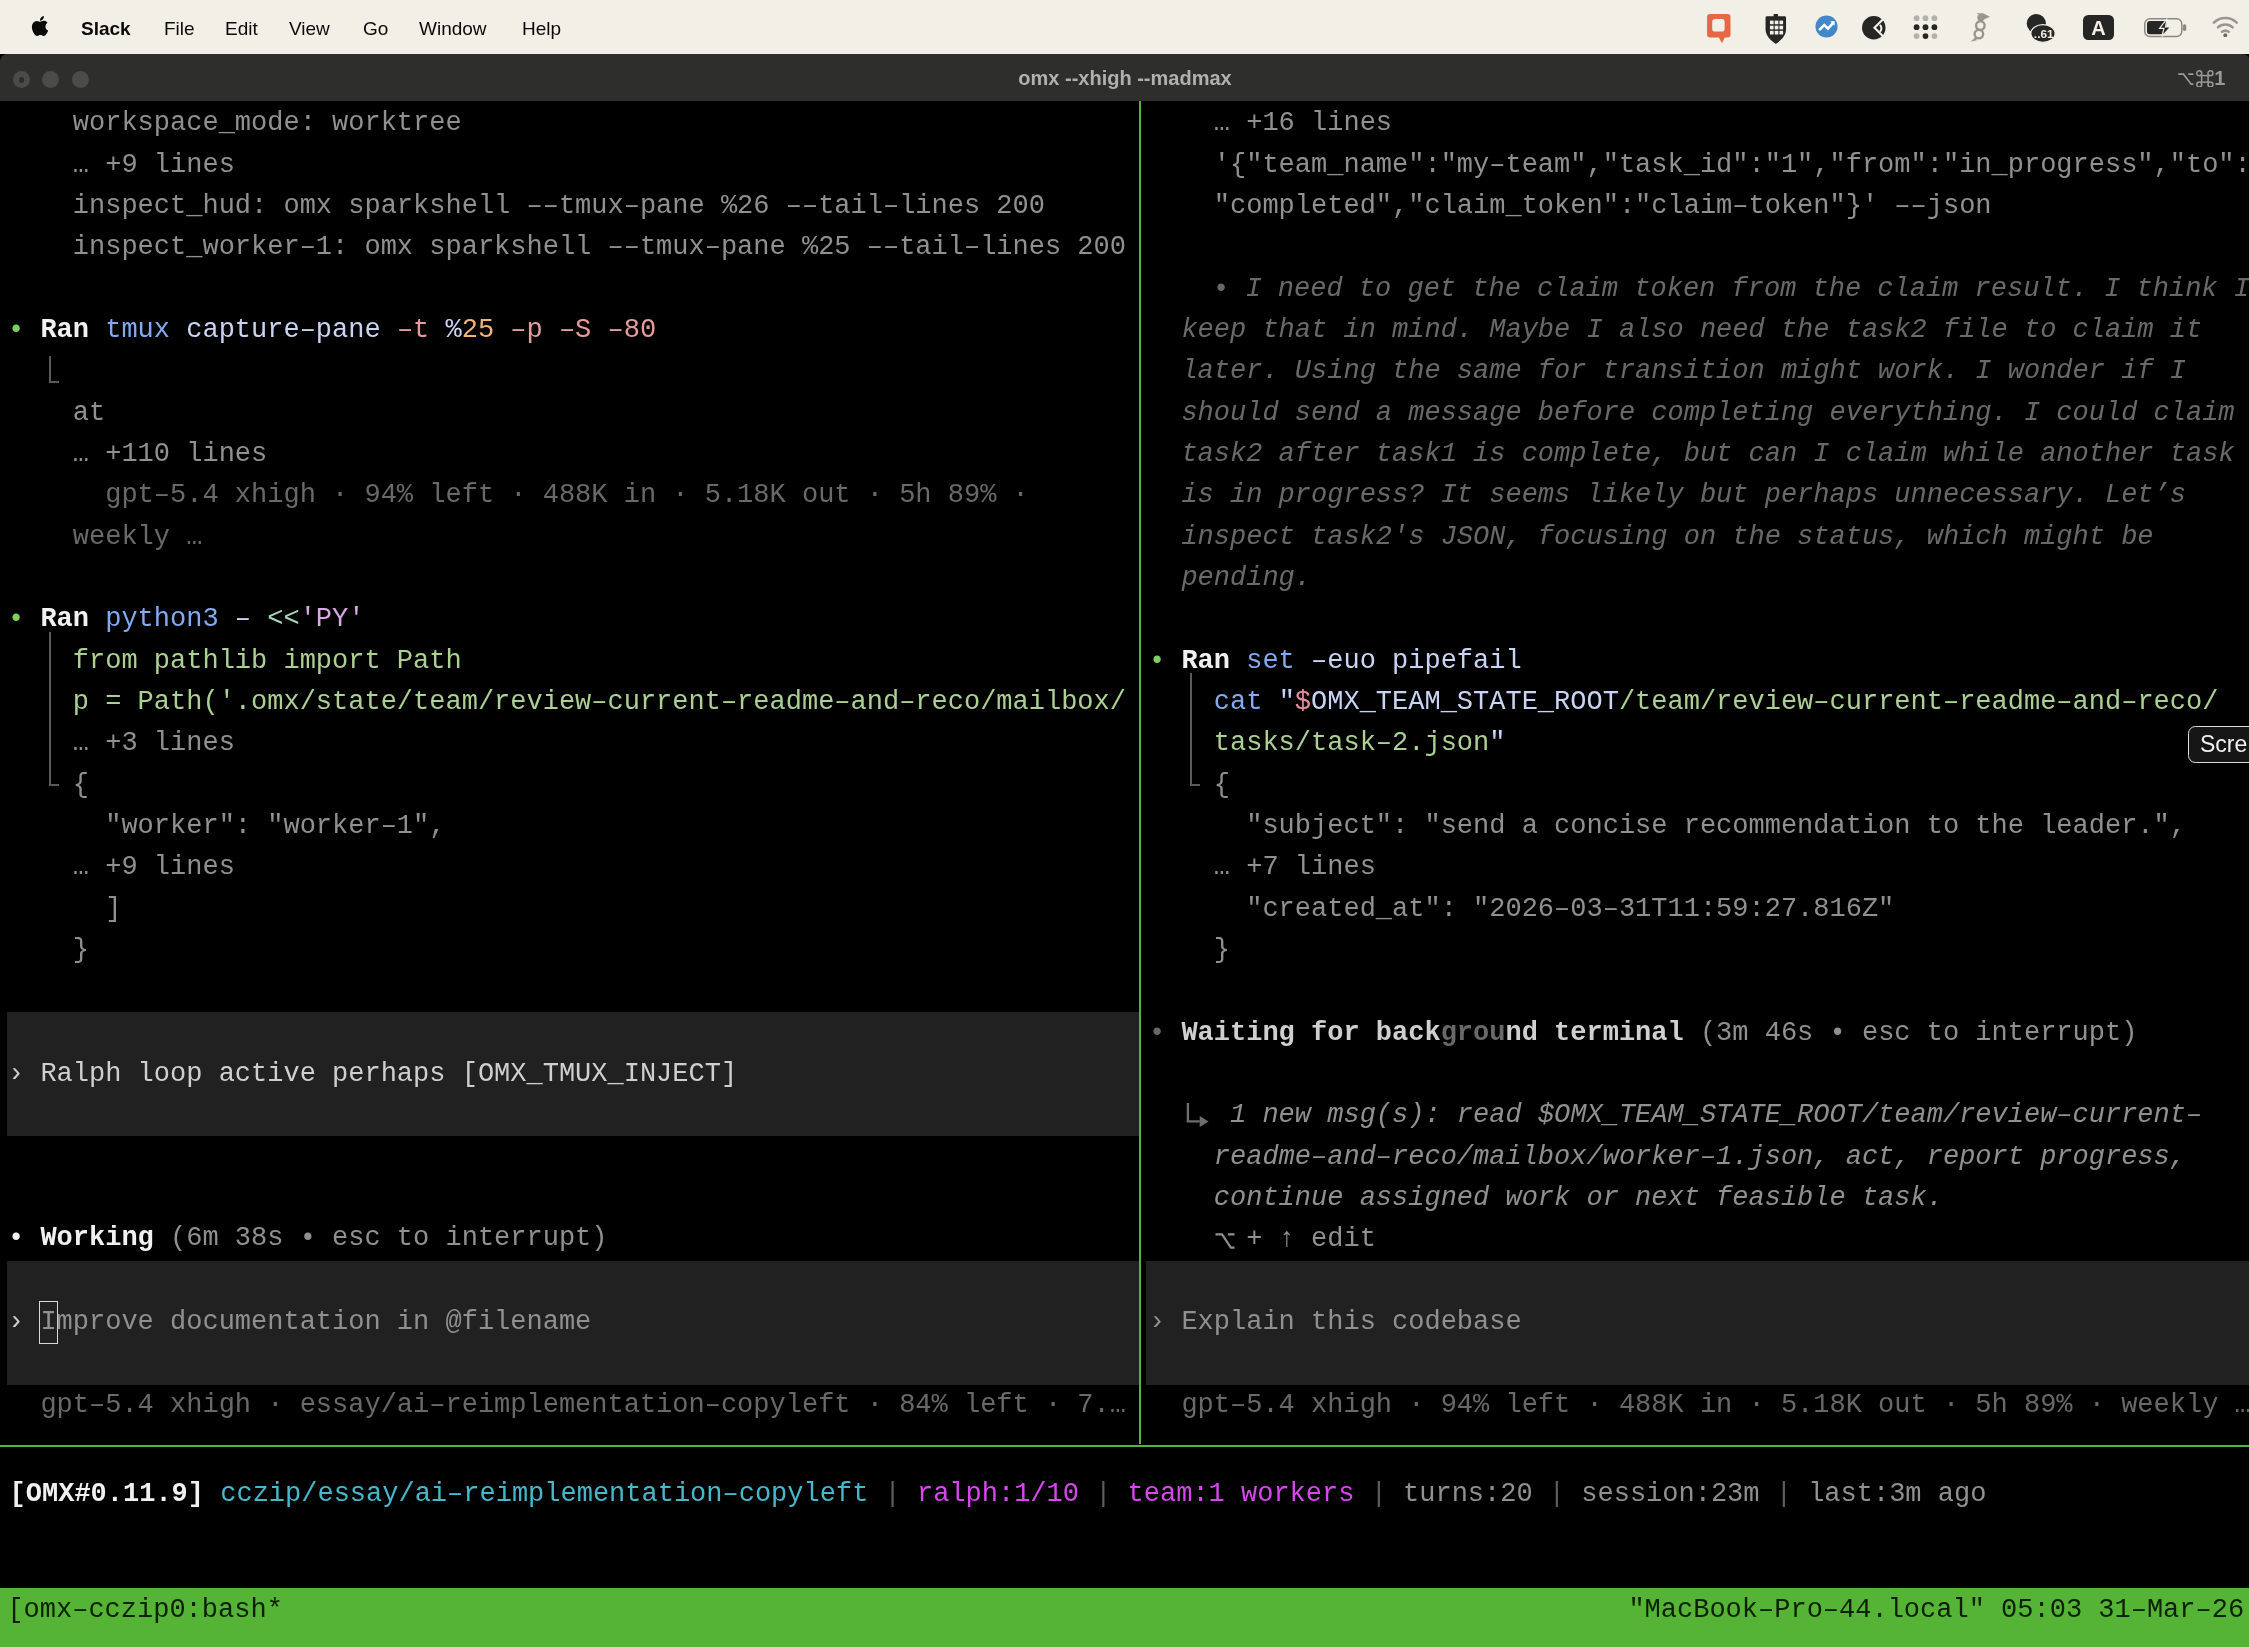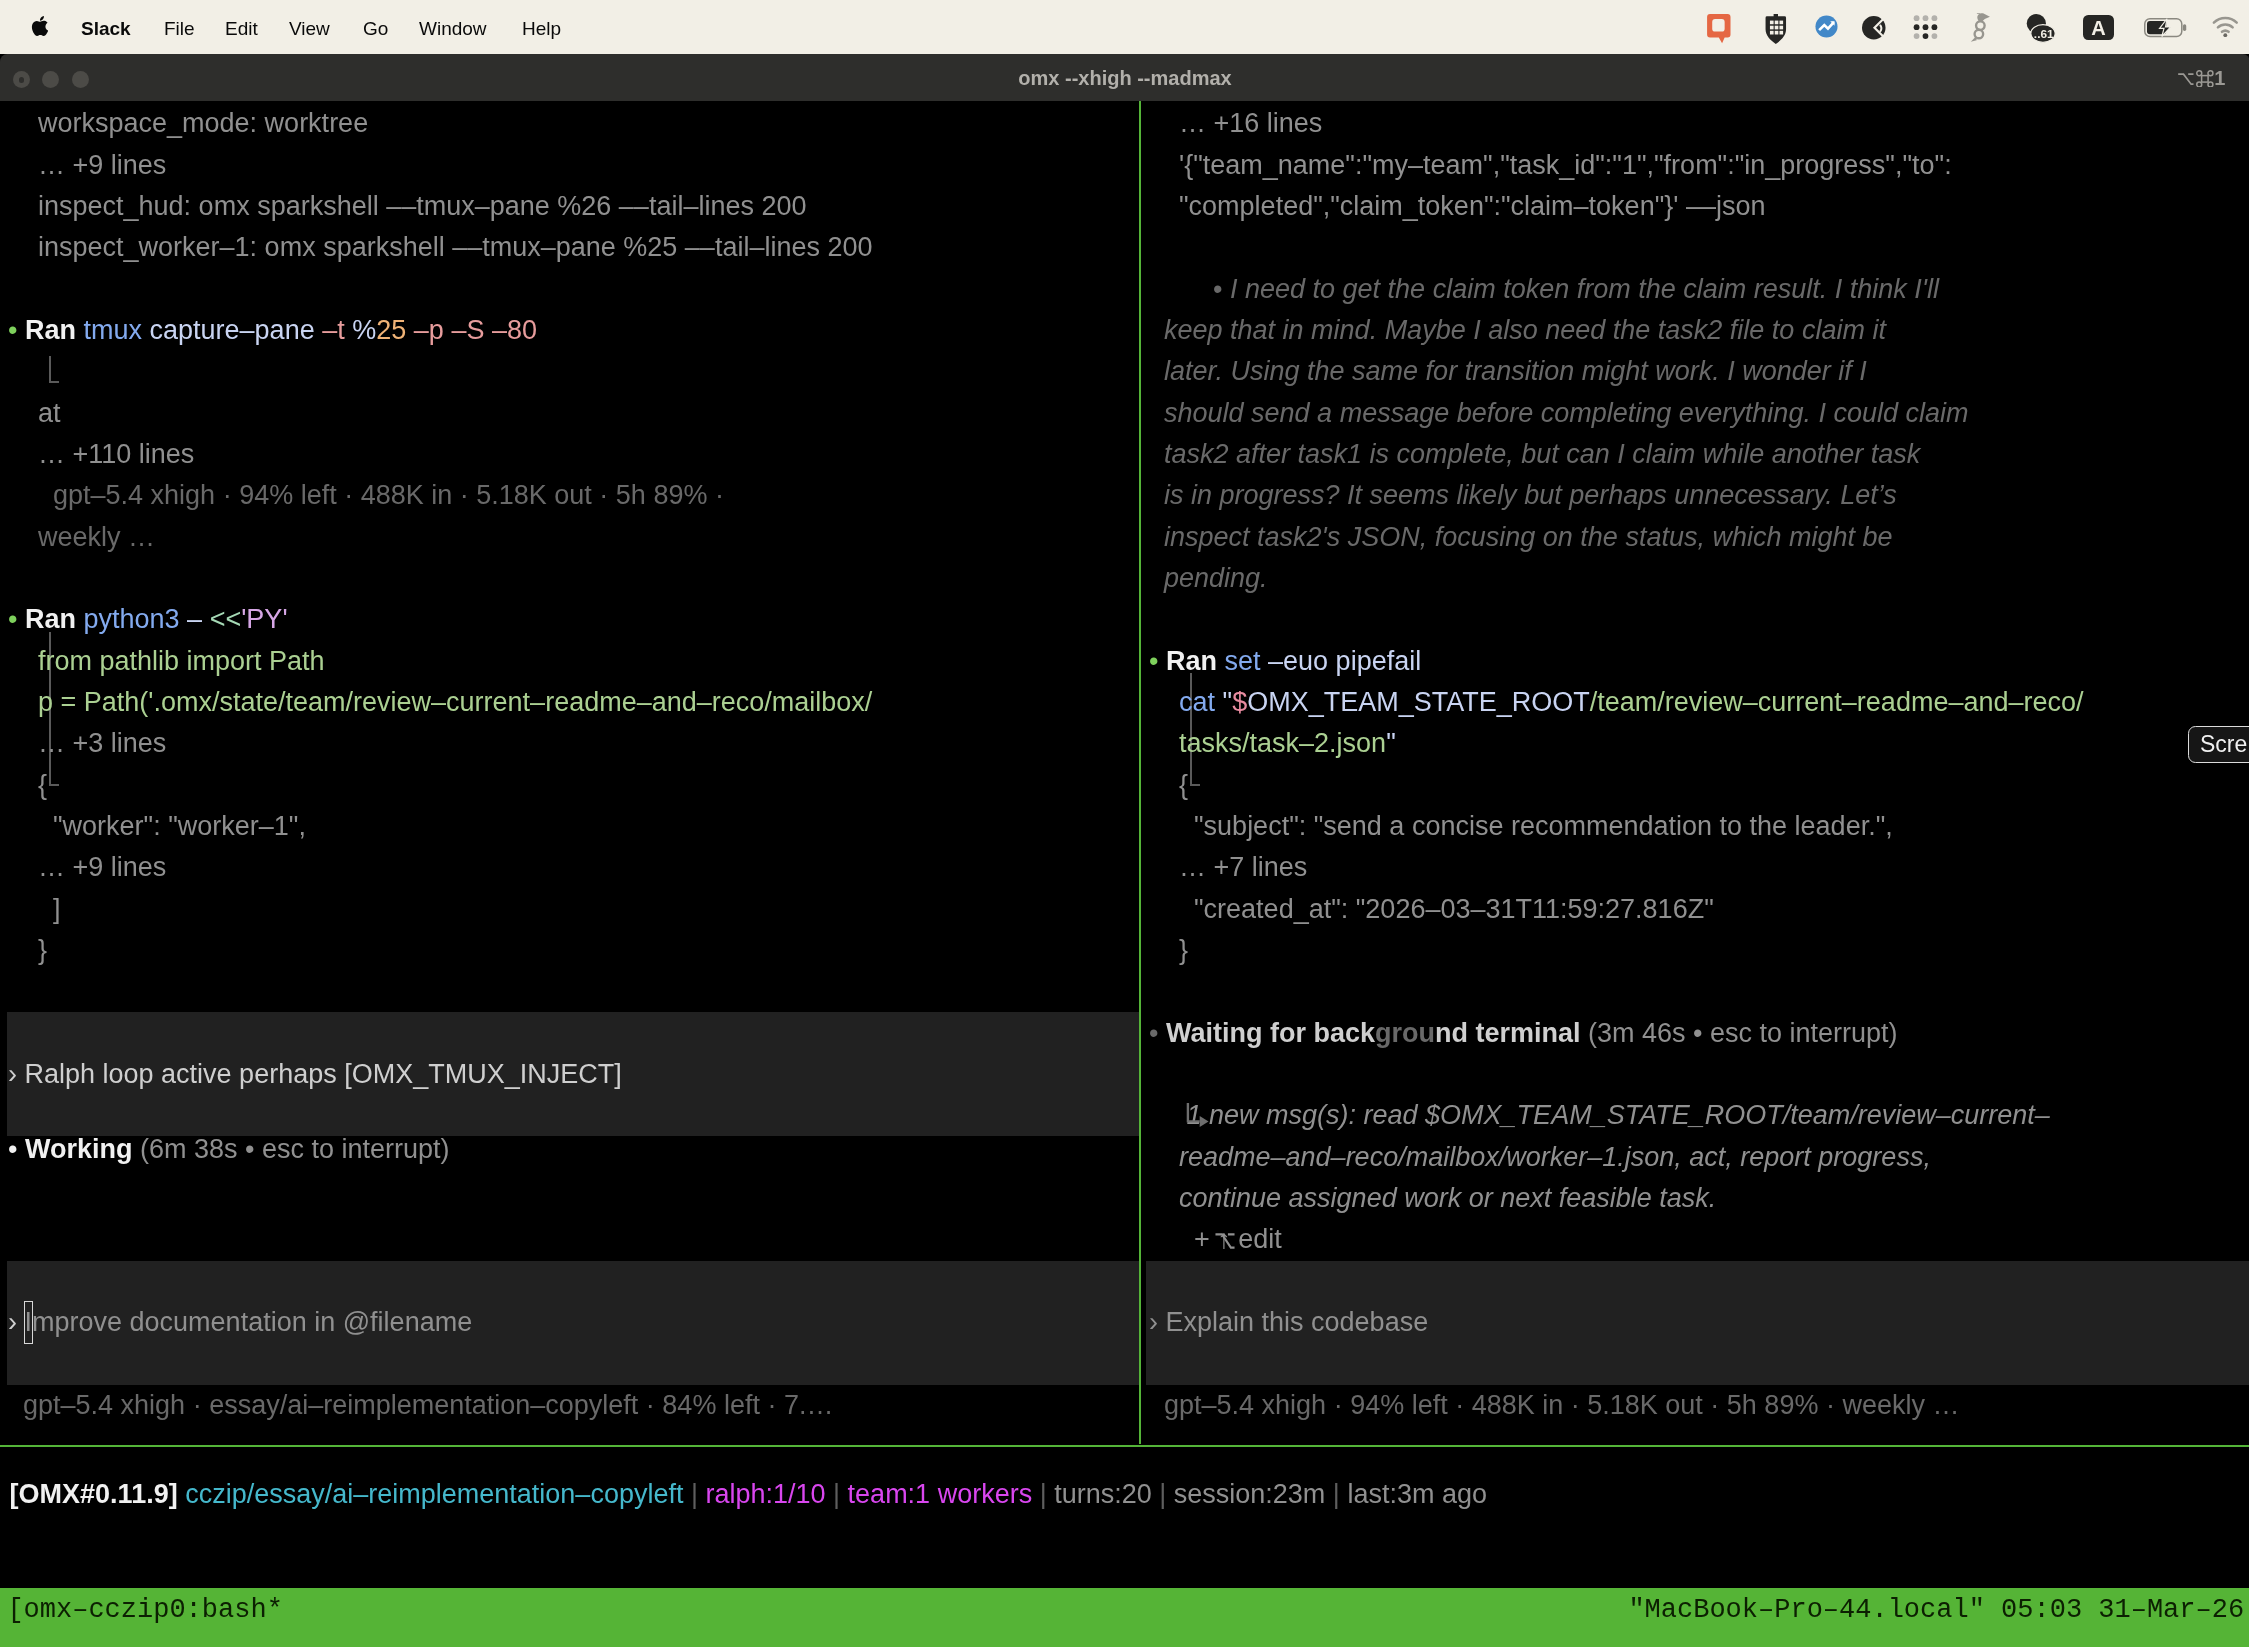--- a/index.html
+++ b/index.html
@@ -1,21 +1,21 @@
 <!DOCTYPE html>
 <html style="font-size:11.8px"><head><meta charset="utf-8"><style>
 html,body{margin:0;padding:0;background:#000;width:2250px;height:1648px;overflow:hidden}
 #screen{position:relative;width:2250px;height:1648px;background:#000;overflow:hidden;font-family:"Liberation Mono",monospace}
 #menubar{position:absolute;left:0;top:0;width:2250px;height:54px;background:#f2efe6}
 .mi{position:absolute;top:0;height:40px;line-height:58px;font-family:"Liberation Sans",sans-serif;font-size:19px;color:#0a0a0a}
 #titlebar{position:absolute;left:0;top:54px;width:2250px;height:47px;background:#2e2e2c;border-radius:7.4px 7.4px 0 0}
 .tl{position:absolute;width:17px;height:17px;border-radius:50%;background:#4c4b47}
 #wtitle{position:absolute;top:54px;left:0;width:2250px;height:47px;text-align:center;line-height:49px;font-family:"Liberation Sans",sans-serif;font-weight:bold;font-size:20px;color:#b2b0ab}
 #wkey{position:absolute;top:54px;right:24px;height:47px;font-family:"Liberation Sans",sans-serif;font-weight:bold;font-size:20px;color:#9b9994;line-height:49px;letter-spacing:0.7px}
-.ln{position:absolute;white-space:pre;font-family:Liberation Sans, sans-serif;font-size:27px;line-height:41px;color:#909090}
+.ln{position:absolute;white-space:pre;font-family:Liberation Mono, monospace;font-size:27px;line-height:41px;color:#909090}
 .b{font-weight:bold}
 .wh{color:#f1f1f1}.brt{color:#cfcfcf}.dim{color:#696969}.dsep{color:#5e5e5e}
 .grn{color:#7ed05c}.blu{color:#83aaef}.lav{color:#c9d4f2}.sal{color:#e79c9c}.org{color:#f0b377}
 .sea{color:#a5d9b5}.orc{color:#d7a7e6}.pgr{color:#abd092}.pnk{color:#e88ba0}
 .cyn{color:#45b8cc}.sgr{color:#d946ef}.it{font-style:italic}
 .box{position:absolute;background:#212121}
 .gut{position:absolute;background:#5a5a5a}
 #hline{position:absolute;left:0;top:1445px;width:2250px;height:2.2px;background:#54b438}
 #vline{position:absolute;left:1139px;top:101px;width:2.2px;height:1343px;background:#54b438}
 #tmuxbar{position:absolute;left:0;top:1588px;width:2250px;height:60px;background:#55b436}
@@ -145,21 +145,21 @@
 <div class="ln" style="left:8px;top:599px"><span class="grn">•</span> <span class="wh b">Ran</span> <span class="blu">python3</span> <span class="lav">–</span> <span class="sea">&lt;&lt;</span><span class="orc">'PY'</span></div>
 <div class="ln" style="left:8px;top:641px"><span class="pgr">    from pathlib import Path</span></div>
 <div class="ln" style="left:8px;top:682px"><span class="pgr">    p = Path('.omx/state/team/review–current–readme–and–reco/mailbox/</span></div>
 <div class="ln" style="left:8px;top:723px">    … +3 lines</div>
 <div class="ln" style="left:8px;top:765px">    {</div>
 <div class="ln" style="left:8px;top:806px">      "worker": "worker–1",</div>
 <div class="ln" style="left:8px;top:847px">    … +9 lines</div>
 <div class="ln" style="left:8px;top:889px">      ]</div>
 <div class="ln" style="left:8px;top:930px">    }</div>
 <div class="ln" style="left:8px;top:1054px"><span class="brt">› Ralph loop active perhaps [OMX_TMUX_INJECT]</span></div>
-<div class="ln" style="left:8px;top:1129px"><span class="wh">•</span> <span class="wh b">Working</span> (6m 38s • esc to interrupt)</div>
+<div class="ln" style="left:8px;top:1218px"><span class="wh">•</span> <span class="wh b">Working</span> (6m 38s • esc to interrupt)</div>
 <div class="ln" style="left:8px;top:1302px"><span class="brt">›</span> <span class="cur">I</span>mprove documentation in @filename</div>
 <div class="ln" style="left:8px;top:1385px"><span class="dim">  gpt–5.4 xhigh · essay/ai–reimplementation–copyleft · 84% left · 7.…</span></div>
 <div class="ln" style="left:1149px;top:103px">    … +16 lines</div>
 <div class="ln" style="left:1149px;top:145px">    '{"team_name":"my–team","task_id":"1","from":"in_progress","to":</div>
 <div class="ln" style="left:1149px;top:186px">    "completed","claim_token":"claim–token"}' ––json</div>
 <div class="ln" style="left:1213px;top:269px"><span class="dim">•</span> <span class="dim it">I need to get the claim token from the claim result. I think I'll</span></div>
 <div class="ln" style="left:1149px;top:310px"><span class="dim it">  keep that in mind. Maybe I also need the task2 file to claim it</span></div>
 <div class="ln" style="left:1149px;top:351px"><span class="dim it">  later. Using the same for transition might work. I wonder if I</span></div>
 <div class="ln" style="left:1149px;top:393px"><span class="dim it">  should send a message before completing everything. I could claim</span></div>
 <div class="ln" style="left:1149px;top:434px"><span class="dim it">  task2 after task1 is complete, but can I claim while another task</span></div>

